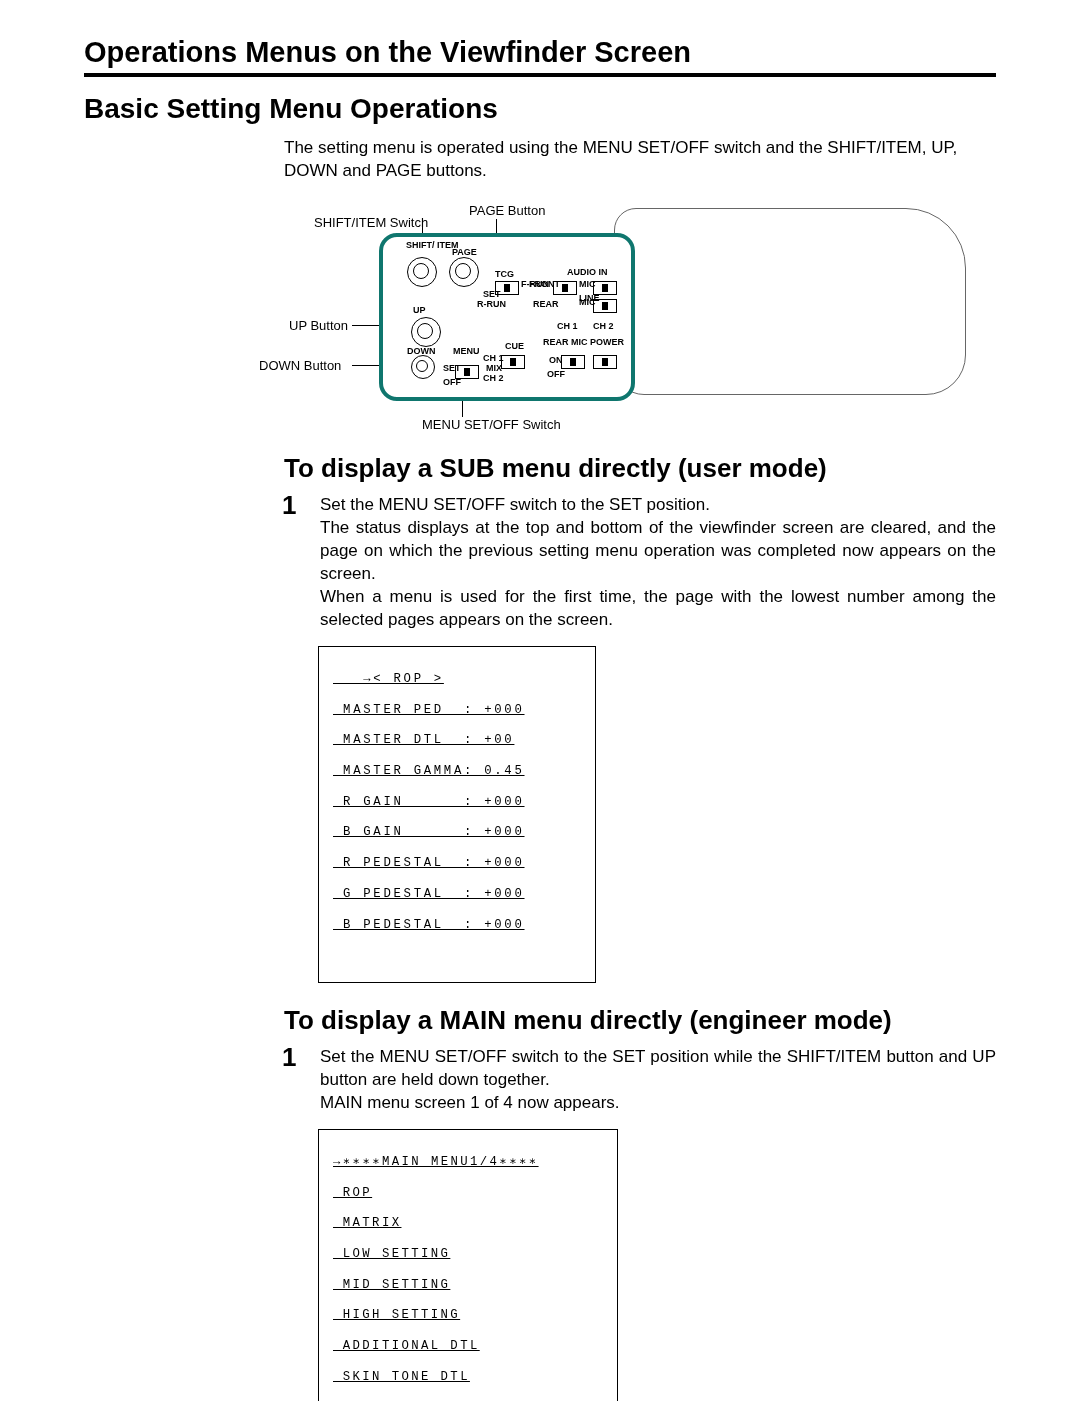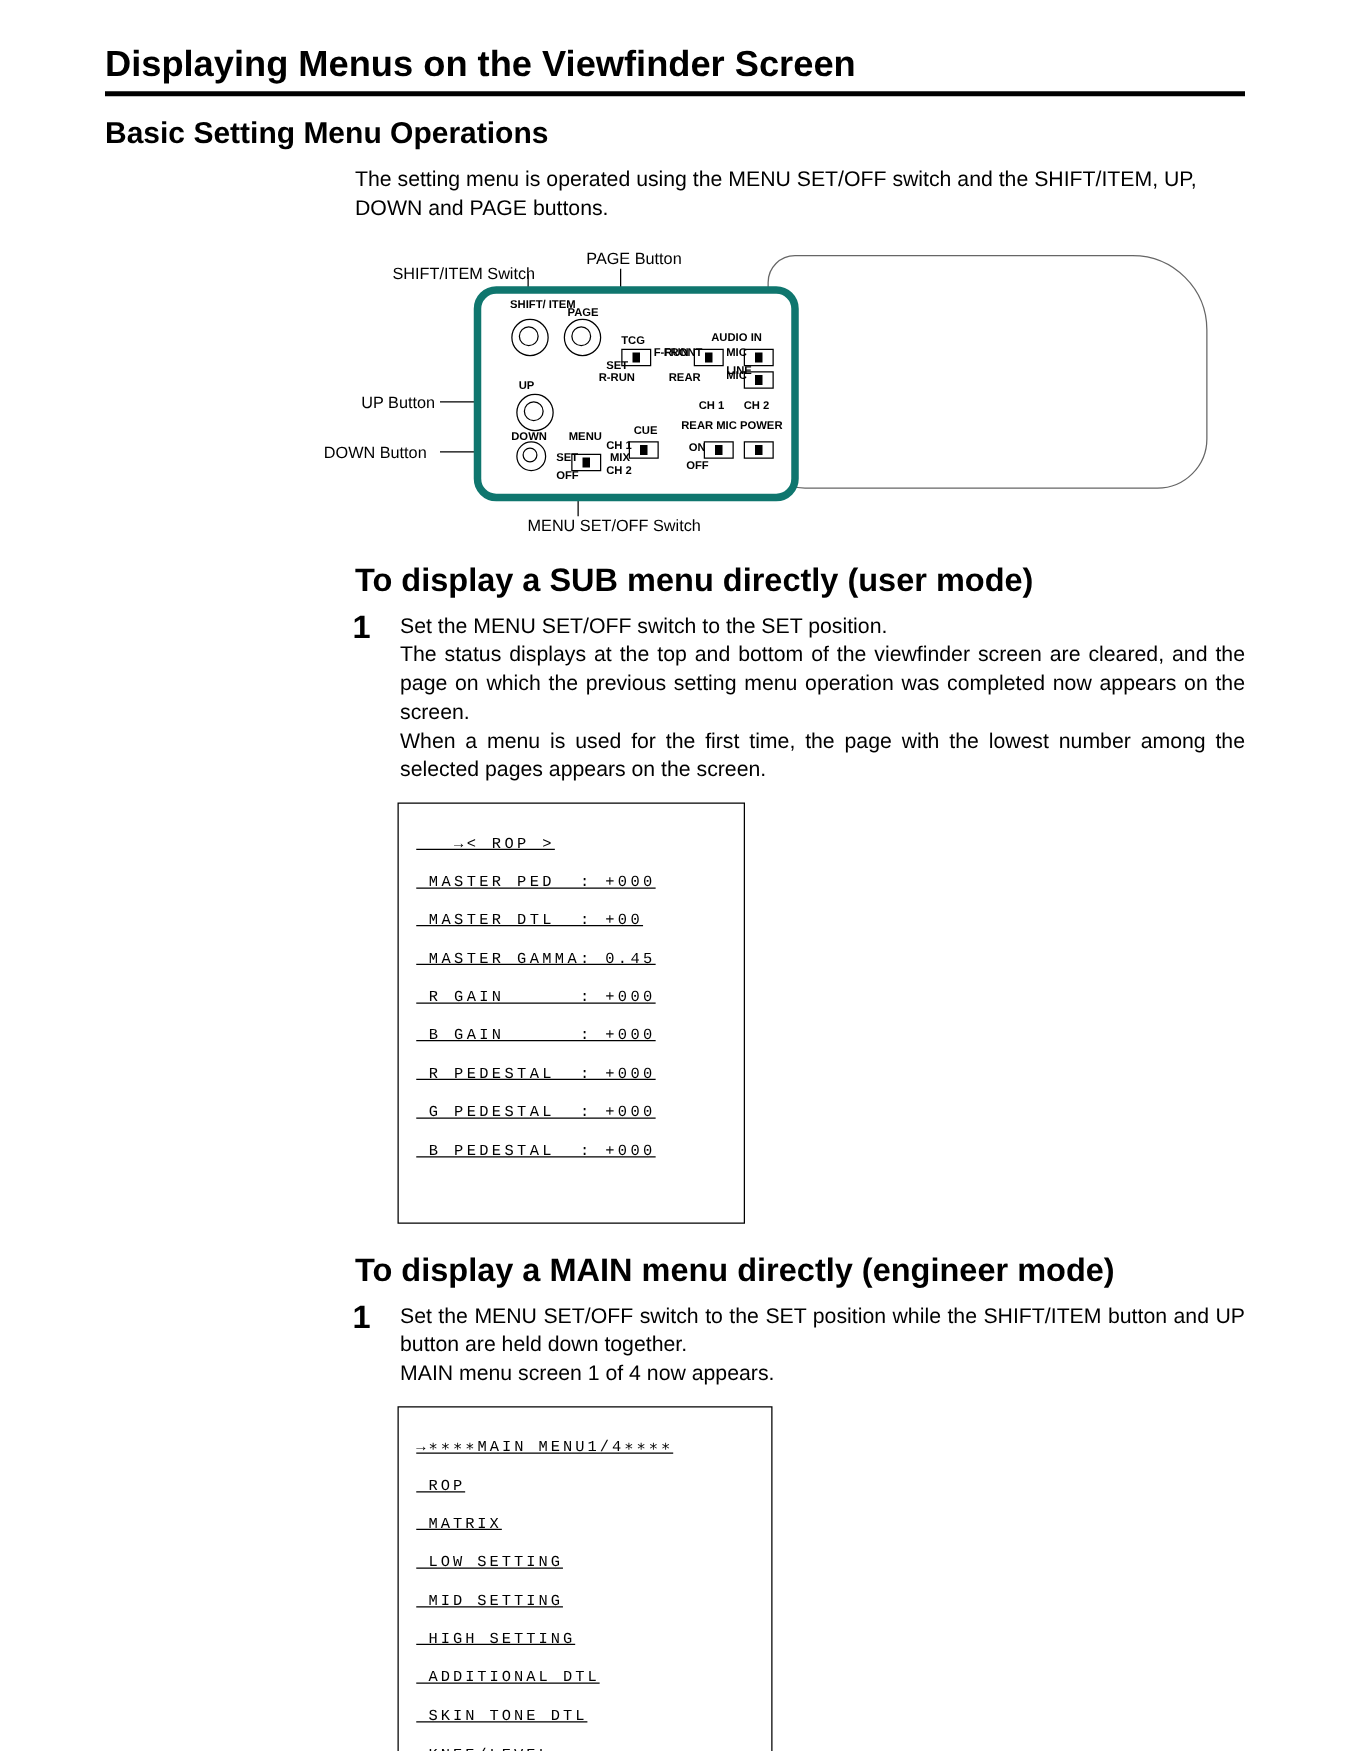--- a/index.html
+++ b/index.html
@@ -17,21 +17,21 @@
     font-size: 29px;
     font-weight: bold;
     margin: 0 0 4px 0;
   }
   .hr-thick {
     border: none;
     border-top: 4px solid #000;
     margin: 4px 0 16px 0;
   }
   .h2 {
-    font-size: 24px;
+    font-size: 28px;
     font-weight: bold;
     margin: 0 0 12px 0;
   }
   .intro {
     font-size: 17px;
     line-height: 1.35;
     margin-left: 200px;
     margin-bottom: 20px;
   }
   .diagram-wrap {
@@ -46,21 +46,21 @@
     left: 440px; top: 5px;
     width: 350px; height: 185px;
     border: 1px solid #666;
     border-radius: 22px 60px 40px 30px;
     background: #fff;
   }
   .panel-box {
     position: absolute;
     left: 205px; top: 30px;
     width: 248px; height: 160px;
-    border: 6px solid #0f766e;
+    border: 4px solid #0f766e;
     border-radius: 18px;
     background: #fff;
   }
   .dlabel {
     position: absolute;
     font-size: 13px;
     white-space: nowrap;
   }
   .plabel {
     position: absolute;
@@ -126,21 +126,21 @@
     letter-spacing: 2.7px;
     line-height: 1.25;
     white-space: pre;
   }
   .screen-row { display: block; text-decoration: underline; }
 </style>
 </head>
 <body>
 
 <div class="page">
-  <div class="h1">Displaying Menus on the Viewfinder Screen</div>
+  <div class="h1">Operations Menus on the Viewfinder Screen</div>
   <hr class="hr-thick">
   <div class="h2">Basic Setting Menu Operations</div>
   <div class="intro">The setting menu is operated using the MENU SET/OFF switch and the SHIFT/ITEM, UP, DOWN and PAGE buttons.</div>
 
   <div class="diagram-wrap">
 
     <div class="dlabel" style="left:295px; top:0px;">PAGE Button</div>
     <div class="ldr" style="left:322px; top:16px; width:1px; height:24px;"></div>
 
     <div class="dlabel" style="left:140px; top:12px;">SHIFT/ITEM Switch</div>

